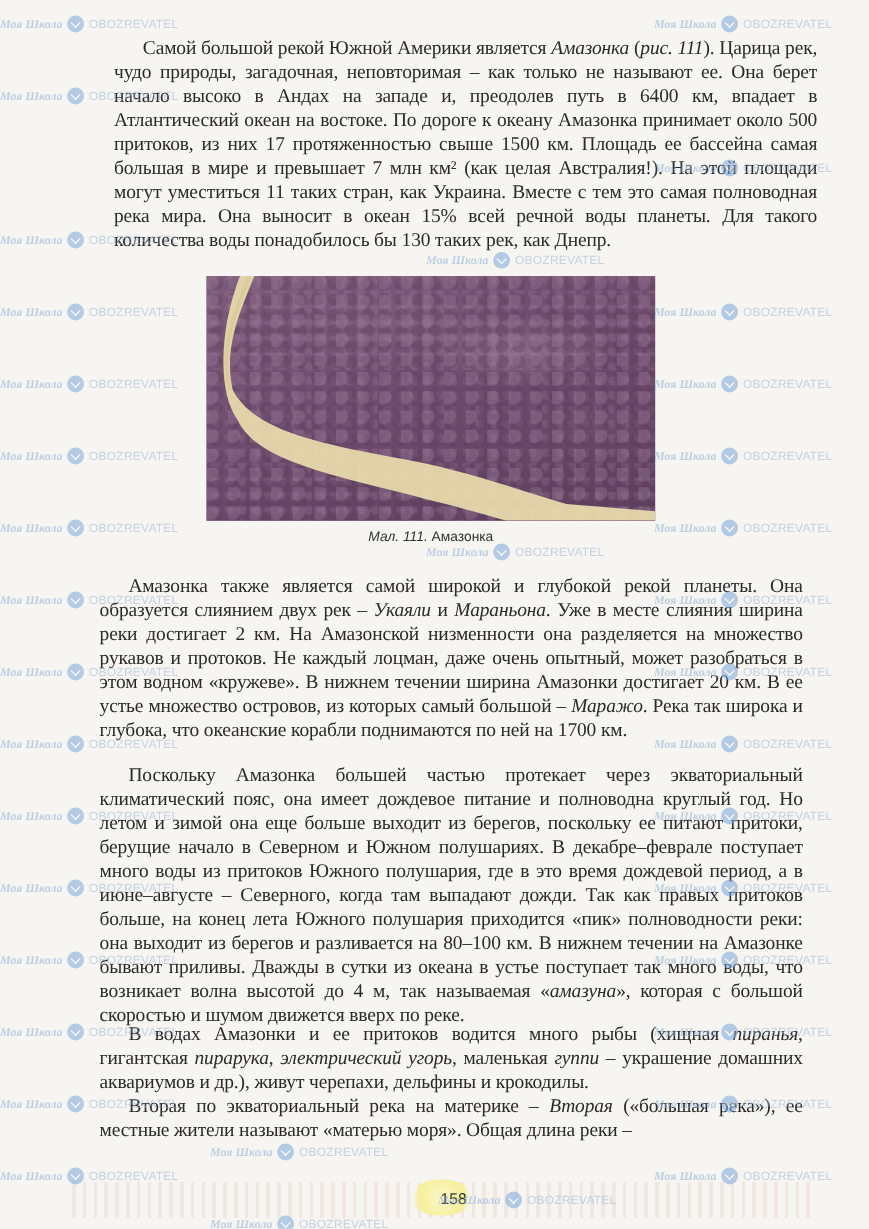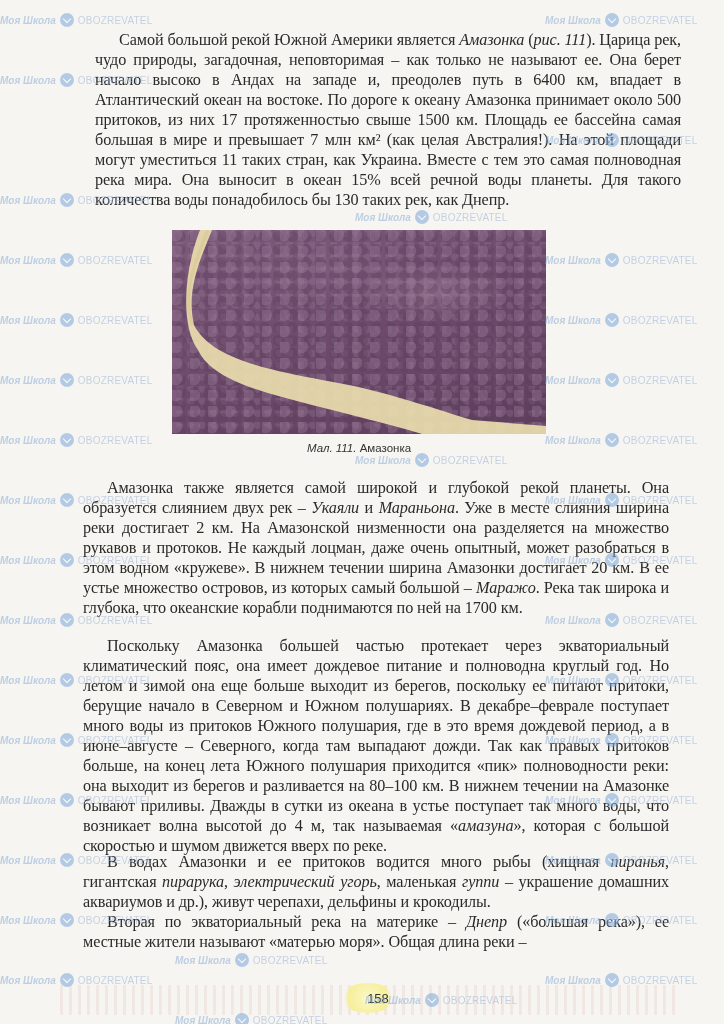--- a/index.html
+++ b/index.html
@@ -38,21 +38,21 @@
       font-family: "Liberation Sans", "DejaVu Sans", sans-serif; font-size: 11.5px; color: #333; }
 
     .page-number { position: absolute; left: 340px; top: 983px; width: 36px; height: 30px;
       border-radius: 50%; background: radial-gradient(circle, #fbf7c8 0%, #f6ef9a 60%, rgba(246,239,154,0) 75%);
       font-family: "Liberation Sans", "DejaVu Sans", sans-serif; font-size: 13px; color: #333;
       display: flex; align-items: center; justify-content: center; padding-left: 20px; }
     .footer-deco { position: absolute; left: 60px; top: 985px; width: 620px; height: 30px;
       background: repeating-linear-gradient(90deg, rgba(220,170,160,0.18) 0 3px, transparent 3px 9px); }
 
     .wm { position: absolute; display: flex; align-items: center; gap: 4px; opacity: 0.55; pointer-events: none; }
-    .wm .school { font-family: Liberation Sans, sans-serif; font-style: italic; font-weight: bold; font-size: 10px; color: #8fb0d8; }
+    .wm .school { font-family: Liberation Serif, serif; font-style: italic; font-weight: bold; font-size: 10px; color: #8fb0d8; }
     .wm .logo { width: 14px; height: 14px; border-radius: 50%; background: #7ea8dc; position: relative; }
     .wm .logo::after { content: ""; position: absolute; left: 4px; top: 3px; width: 5px; height: 5px; border: 1.5px solid #fff; border-top: none; border-left: none; transform: rotate(45deg); }
     .wm .brand { font-family: "Liberation Sans", "DejaVu Sans", sans-serif; font-size: 10px; color: #9bb4d6; letter-spacing: 0.2px; }
   </style>
 </head>
 <body>
 
 <div class="page">
 
   <div class="text-block" id="para1">
@@ -74,21 +74,21 @@
   <div class="text-block" id="para2">
       <p><span>Амазонка также является самой широкой и глубокой рекой планеты. Она образуется слиянием двух рек – </span><i>Укаяли</i><span> и </span><i>Мараньона</i><span>. Уже в месте слияния ширина реки достигает 2 км. На Амазонской низменности она разделяется на множество рукавов и протоков. Не каждый лоцман, даже очень опытный, может разобраться в этом водном «кружеве». В нижнем течении ширина Амазонки достигает 20 км. В ее устье множество островов, из которых самый большой – </span><i>Маражо</i><span>. Река так широка и глубока, что океанские корабли поднимаются по ней на 1700 км.</span></p>
     </div>
   <div class="text-block" id="para3">
       <p><span>Поскольку Амазонка большей частью протекает через экваториальный климатический пояс, она имеет дождевое питание и полноводна круглый год. Но летом и зимой она еще больше выходит из берегов, поскольку ее питают притоки, берущие начало в Северном и Южном полушариях. В декабре–феврале поступает много воды из притоков Южного полушария, где в это время дождевой период, а в июне–августе – Северного, когда там выпадают дожди. Так как правых притоков больше, на конец лета Южного полушария приходится «пик» полноводности реки: она выходит из берегов и разливается на 80–100 км. В нижнем течении на Амазонке бывают приливы. Дважды в сутки из океана в устье поступает так много воды, что возникает волна высотой до 4 м, так называемая «</span><i>амазуна</i><span>», которая с большой скоростью и шумом движется вверх по реке.</span></p>
     </div>
   <div class="text-block" id="para4">
       <p><span>В водах Амазонки и ее притоков водится много рыбы (хищная </span><i>пиранья</i><span>, гигантская </span><i>пирарука</i><span>, </span><i>электрический угорь</i><span>, маленькая </span><i>гуппи</i><span> – украшение домашних аквариумов и др.), живут черепахи, дельфины и крокодилы.</span></p>
     </div>
   <div class="text-block" id="para5">
-      <p><span>Вторая по экваториальный река на материке – </span><i>Днепр</i><span> («большая река»), ее местные жители называют «матерью моря». Общая длина реки –</span></p>
+      <p><span>Вторая по экваториальный река на материке – </span><i>Вторая</i><span> («большая река»), ее местные жители называют «матерью моря». Общая длина реки –</span></p>
     </div>
 
   <div class="footer-deco"></div>
   <div class="page-number">158</div>
 
   <div class="wm" style="left:0;top:13px">
       <span class="school">Моя Школа</span>
       <span class="logo"></span>
       <span class="brand">OBOZREVATEL</span>
     </div>

